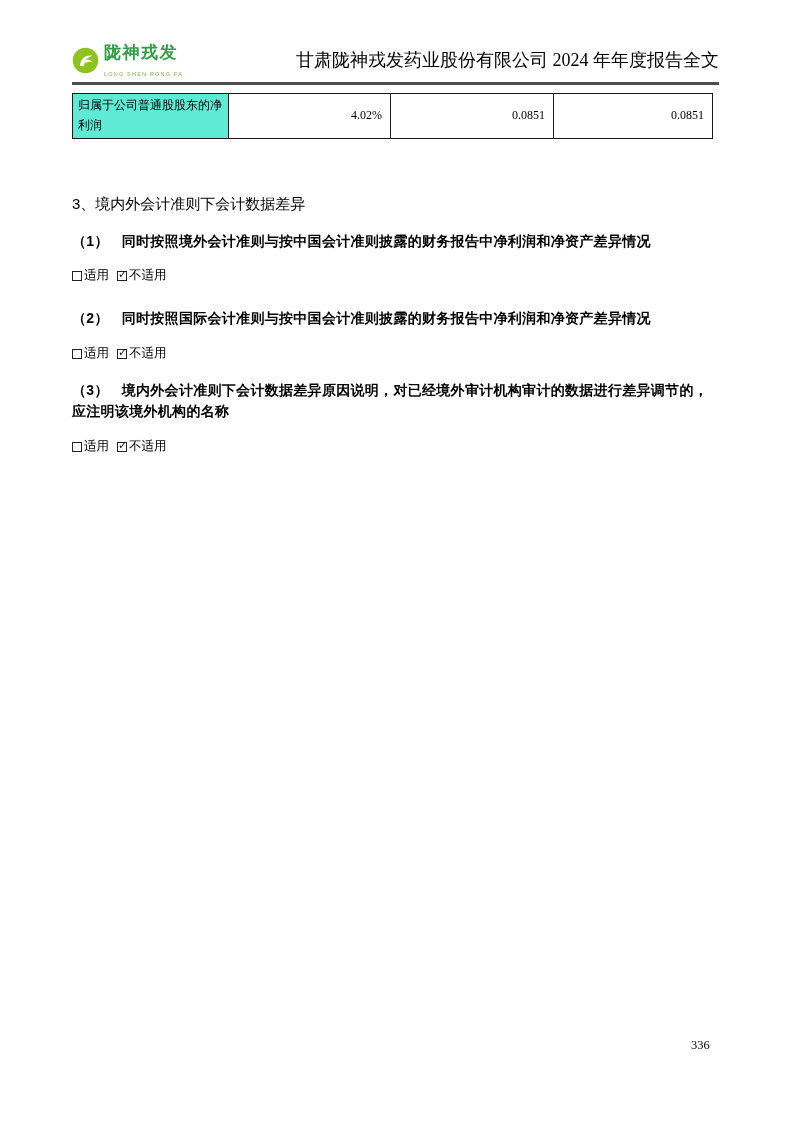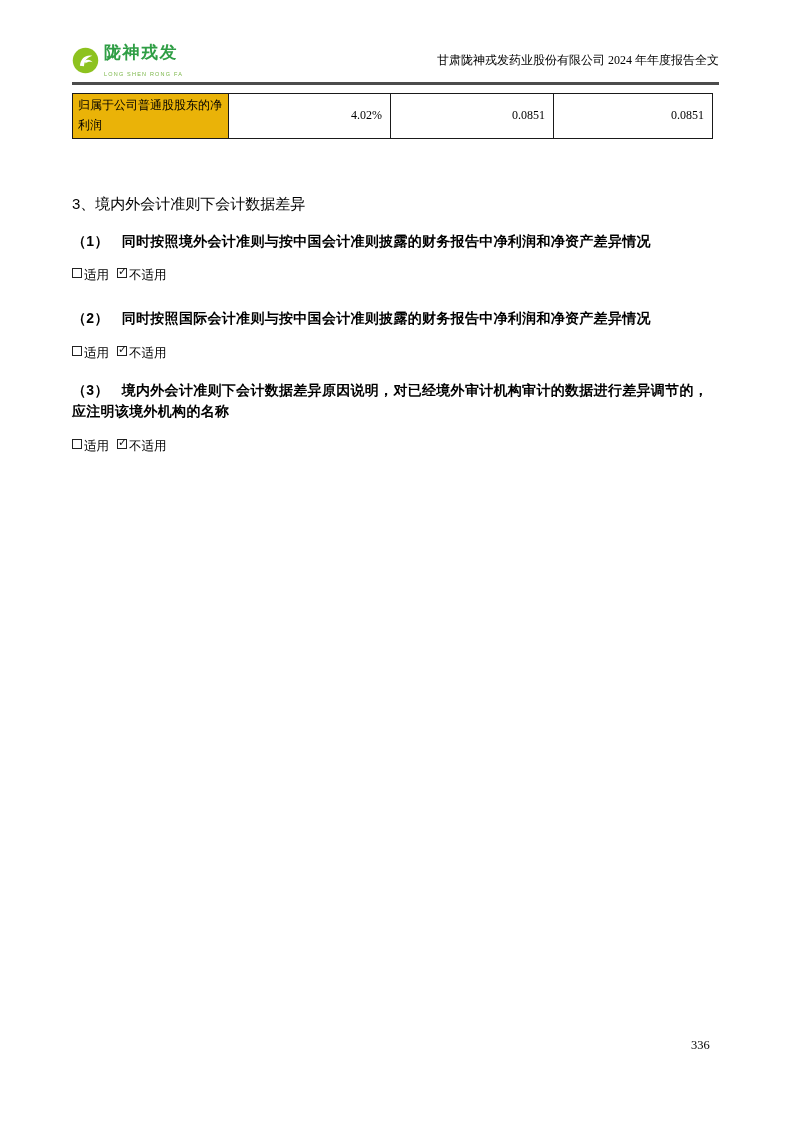--- a/index.html
+++ b/index.html
@@ -25,39 +25,39 @@
   .logo-text .cn{
     font-family:"Liberation Sans", sans-serif;
     font-weight:bold;font-size:17px;line-height:1;
     color:#2f9e45;letter-spacing:1.5px;
   }
   .logo-text .en{
     font-family:"Liberation Sans", sans-serif;
     font-size:5.5px;line-height:1;margin-top:3px;
     color:#7ab648;letter-spacing:1.2px;
   }
-  .report-title{font-size:12px;line-height:1;padding-bottom:1px;}
+  .report-title{font-size:18px;line-height:1;padding-bottom:1px;}
 
   
   table.metrics{
     position:absolute;left:72px;top:93px;width:640px;
     border-collapse:collapse;table-layout:fixed;
     font-size:12px;
   }
   table.metrics td{
     border:1px solid #1a1a1a;
     padding:2px 14px;
     line-height:1.65;
     vertical-align:middle;
   }
   table.metrics col.c1{width:156px;}
   table.metrics col.c2{width:162px;}
   table.metrics col.c3{width:163px;}
   table.metrics col.c4{width:159px;}
-  table.metrics td.label{background:#eab308;text-align:left;padding:2px 5px;}
+  table.metrics td.label{background:#5eead4;text-align:left;padding:2px 5px;}
   table.metrics td.num{text-align:right;padding-right:8px;}
   table.metrics tr.r1 td{height:38px;}
   table.metrics tr.r2 td{height:42px;}
 
   
   .sec-heading{
     position:absolute;left:72px;top:196px;width:647px;
     font-family:"Liberation Sans", sans-serif;
     font-weight:normal;font-size:15px;line-height:1.1;
   }
@@ -73,21 +73,21 @@
   .t3{top:380px;}
 
   .cb-line{
     position:absolute;left:72px;
     font-size:12.5px;line-height:1.2;
     display:flex;align-items:center;
   }
   .l1{top:268px;}
   .l2{top:346px;}
   .l3{top:439px;}
-  .cb-pair{display:inline-flex;}
+  .cb-pair{display:inline-flex;align-items:center;}
   .cb-pair + .cb-pair{margin-left:8px;}
   .cb{
     display:inline-block;position:relative;
     width:10px;height:10px;
     border:1px solid #222;
     margin-right:2px;
     background:#fff;
     box-sizing:border-box;
   }
   .cb .tick{

